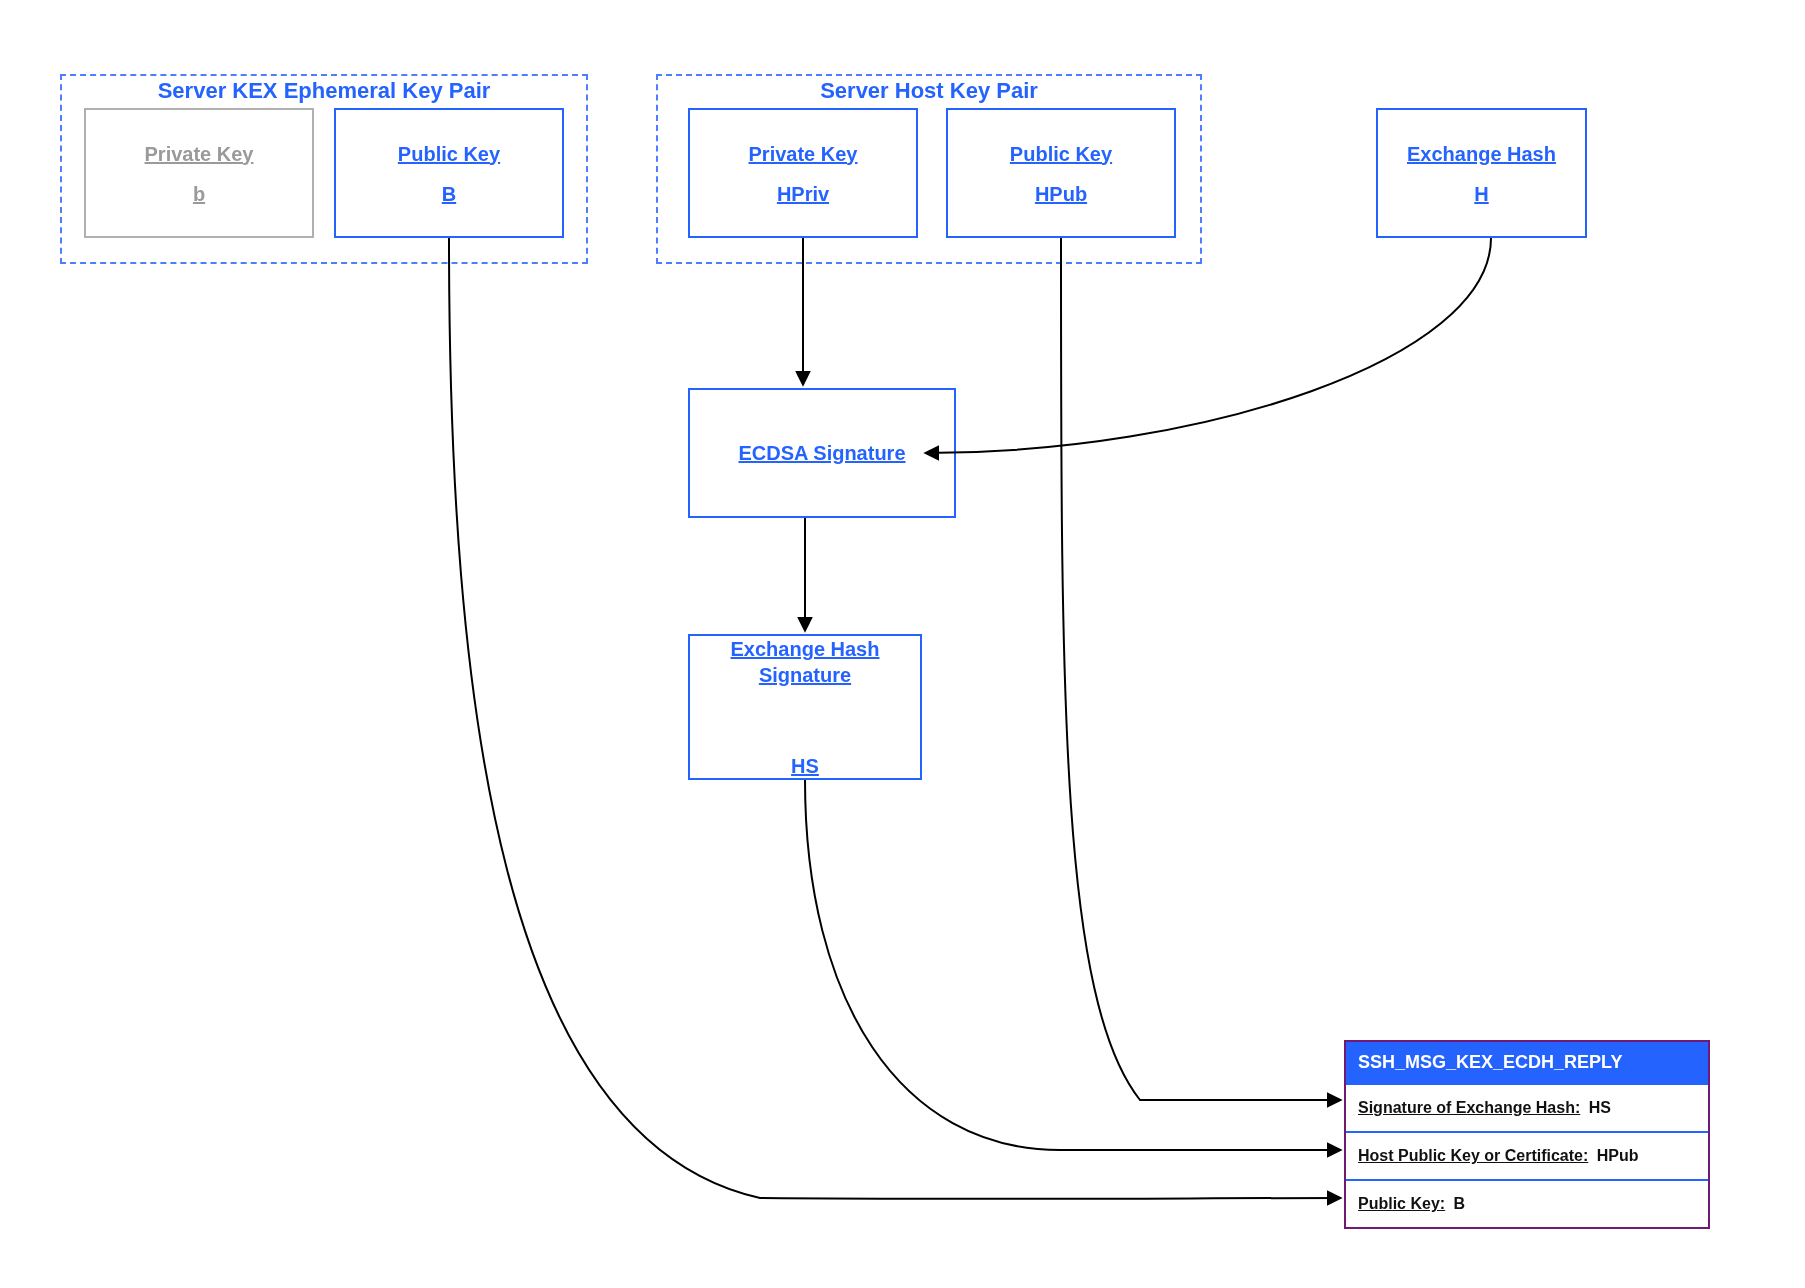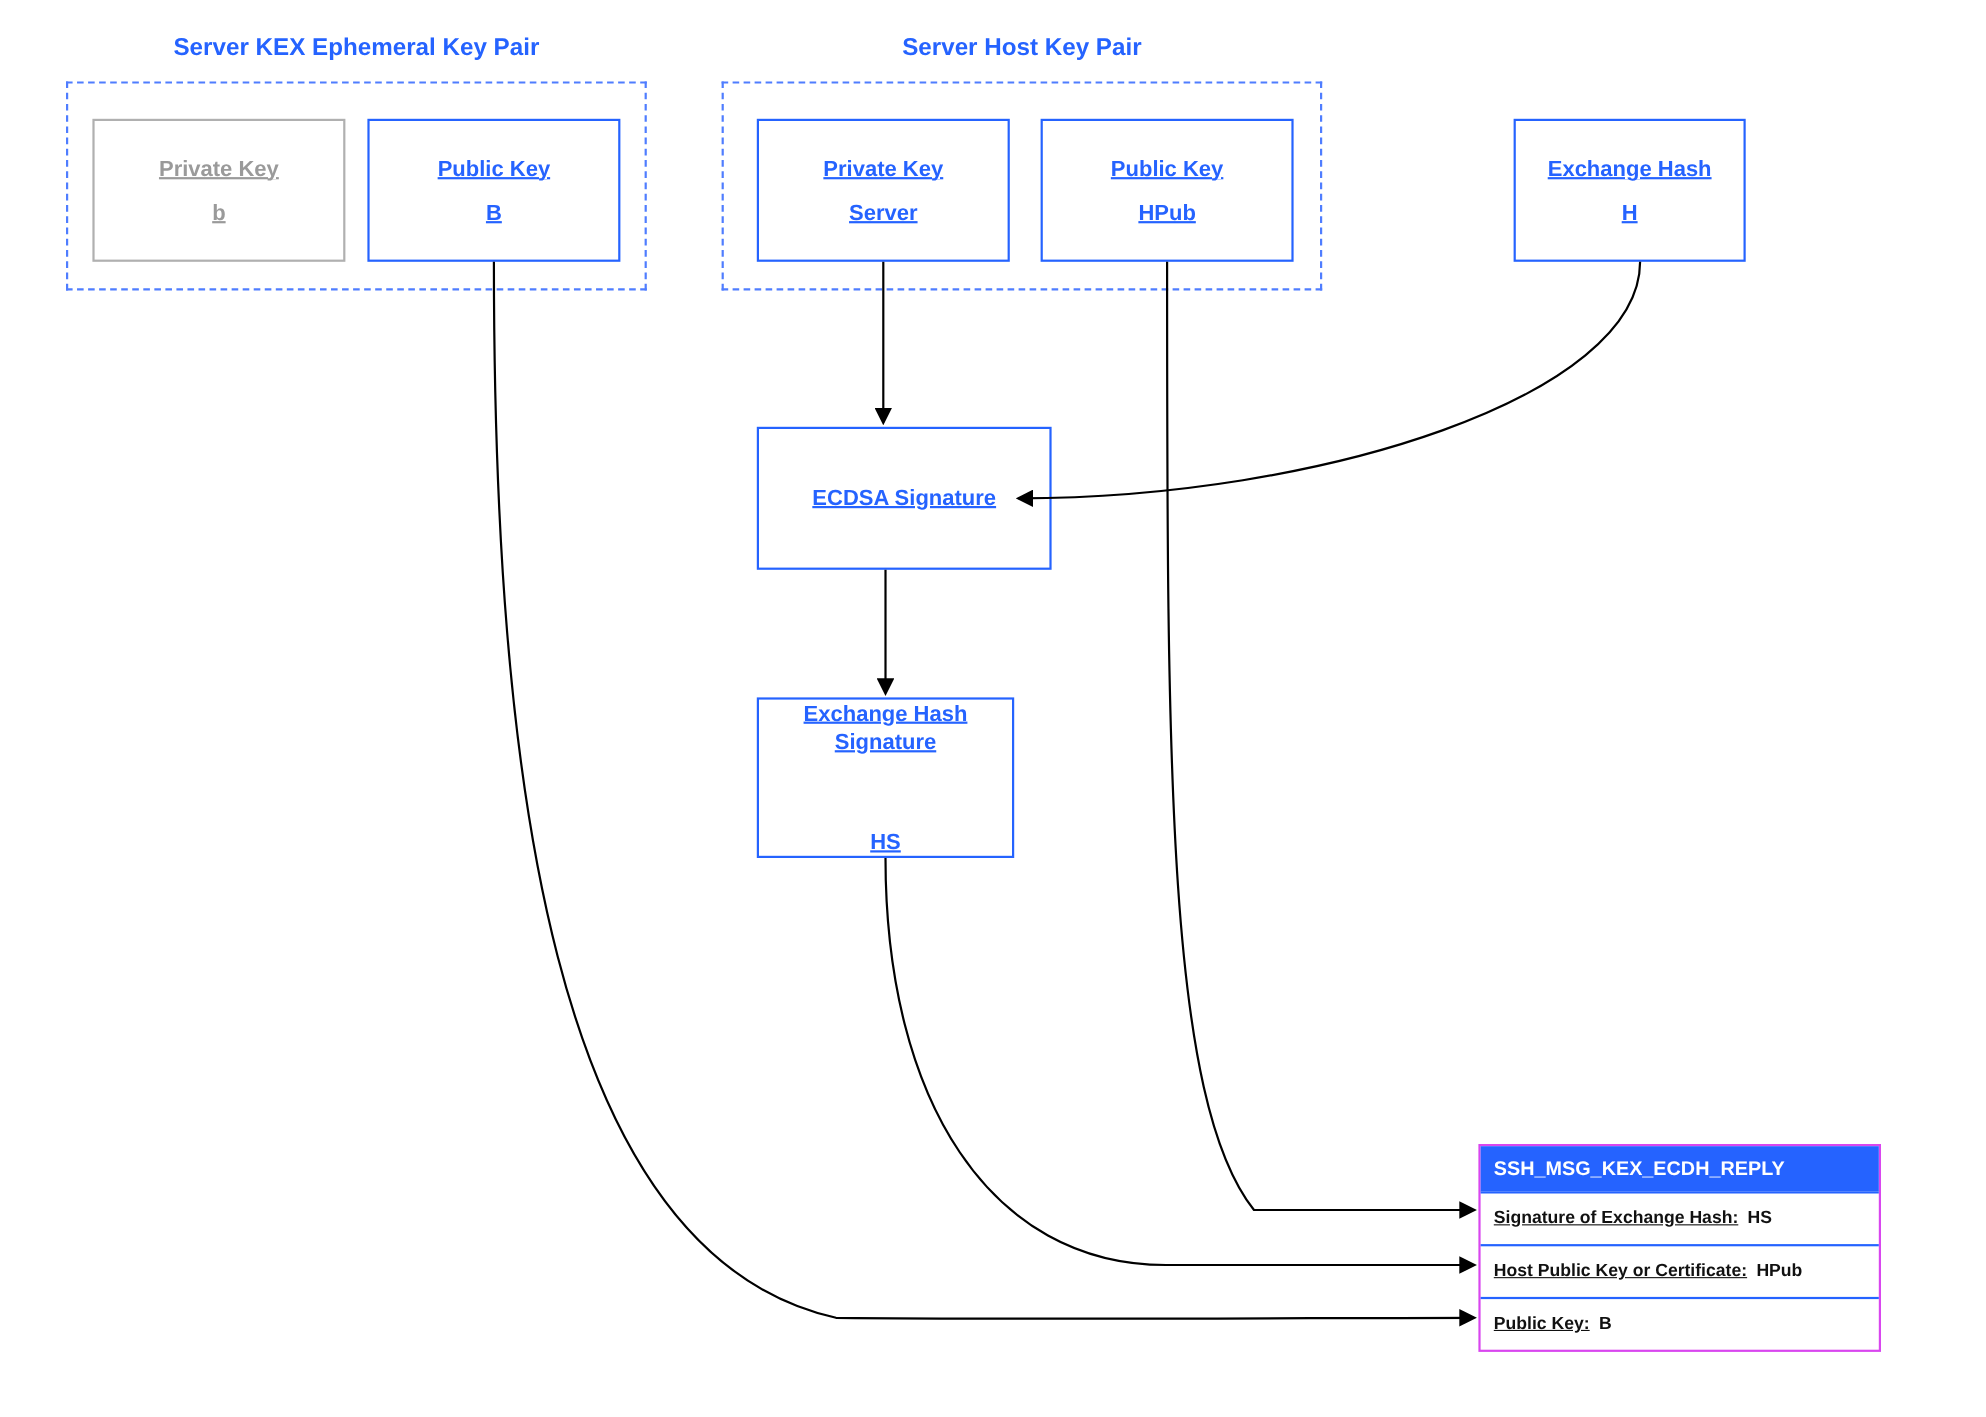--- a/index.html
+++ b/index.html
@@ -10,20 +10,21 @@
     background: #ffffff;
     font-family: "Segoe UI", Arial, sans-serif;
     position: relative;
   }
   .group-title {
     position: absolute;
     color: #2563ff;
     font-weight: 700;
     font-size: 22px;
     text-align: center;
+    margin-top: 48px;
   }
   .group-box {
     position: absolute;
     border: 2px dashed #4f7dff;
     box-sizing: border-box;
   }
   .node-box {
     position: absolute;
     border: 2px solid #2563ff;
     box-sizing: border-box;
@@ -52,21 +53,21 @@
   }
   .svg-layer {
     position: absolute;
     left: 0; top: 0;
     width: 1805px;
     height: 1288px;
     pointer-events: none;
   }
   .reply-table {
     position: absolute;
-    border: 2px solid #d946ef;
+    border: 2px solid #701a75;
     box-sizing: border-box;
     width: 366px;
     background: #fff;
   }
   .reply-header {
     background: #2563ff;
     color: #ffffff;
     font-weight: 700;
     font-size: 18px;
     padding: 10px 12px;
@@ -104,21 +105,21 @@
   <div class="node-sub">b</div>
 </div>
 
 <div class="node-box" style="left:334px; top:108px; width:230px; height:130px;">
   <div class="node-title">Public Key</div>
   <div class="node-sub">B</div>
 </div>
 
 <div class="node-box" style="left:688px; top:108px; width:230px; height:130px;">
   <div class="node-title">Private Key</div>
-  <div class="node-sub">Server</div>
+  <div class="node-sub">HPriv</div>
 </div>
 
 <div class="node-box" style="left:946px; top:108px; width:230px; height:130px;">
   <div class="node-title">Public Key</div>
   <div class="node-sub">HPub</div>
 </div>
 
 <div class="node-box" style="left:1376px; top:108px; width:211px; height:130px;">
   <div class="node-title">Exchange Hash</div>
   <div class="node-sub">H</div>

